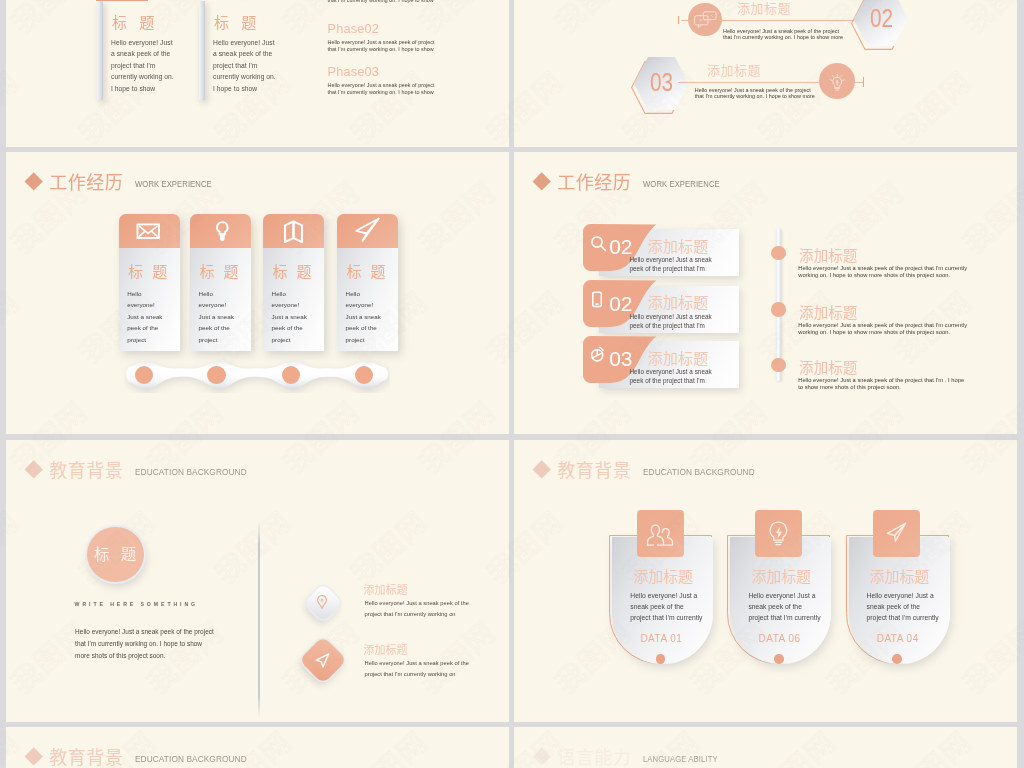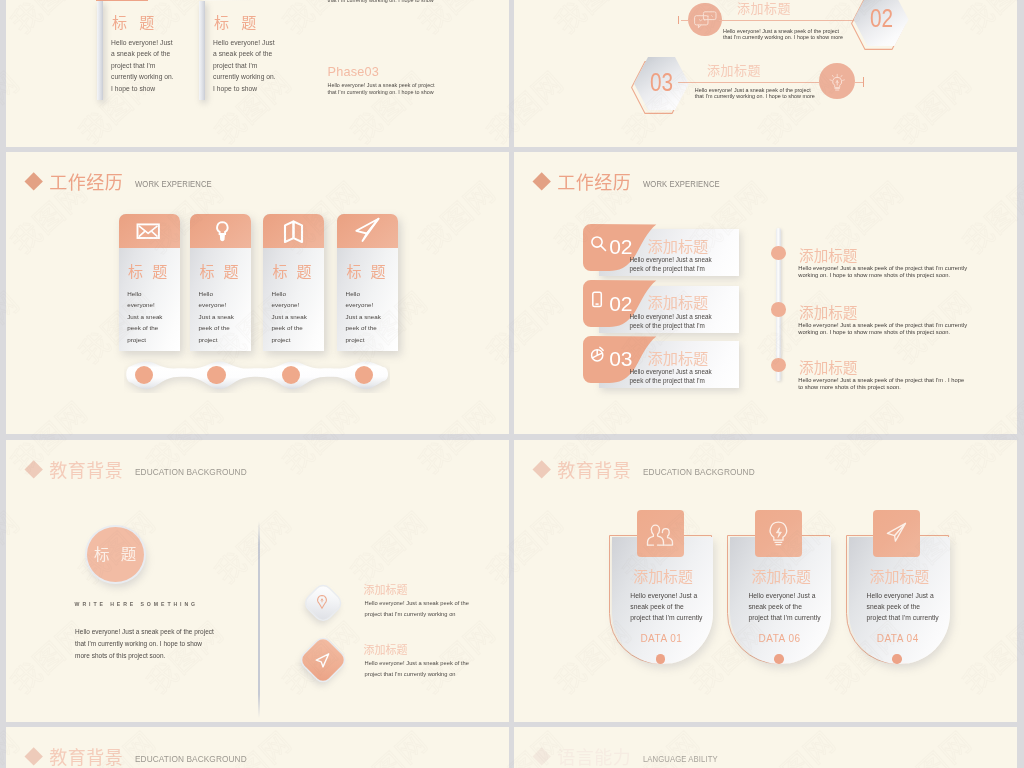--- a/index.html
+++ b/index.html
@@ -139,20 +139,24 @@
     <div class="pbody" style="left:105px;top:172px;">Hello everyone! Just a sneak peek of the project that I'm currently working on. I hope to show</div>
 
     <div class="pcard" style="left:198px;top:110px;width:47px;height:26px;"></div>
     <div class="pstem" style="left:192.8px;top:136px;height:99px;"></div>
     <div class="ptit" style="left:208px;top:150px;">标 题</div>
     <div class="pbody" style="left:207px;top:172px;">Hello everyone! Just a sneak peek of the project that I'm currently working on. I hope to show</div>
 
     <div class="phase" style="left:321.5px;top:132px;">
       <div class="ptxt" style="margin-top:0">that I'm currently working on. I hope to show</div>
     </div>
+    <div class="phase" style="left:321.5px;top:158px;">
+      <div class="plab">Phase02</div>
+      <div class="ptxt">Hello everyone! Just a sneak peek of project that I'm currently working on. I hope to show</div>
+    </div>
     <div class="phase" style="left:321.5px;top:201px;">
       <div class="plab">Phase03</div>
       <div class="ptxt">Hello everyone! Just a sneak peek of project that I'm currently working on. I hope to show</div>
     </div>
   </div>
 
   <div class="slide colR row0">
 
     <div class="htick" style="left:164.2px;top:151px;height:8px;"></div>
     <div class="hrule" style="left:166.9px;top:155px;width:7px;"></div>

